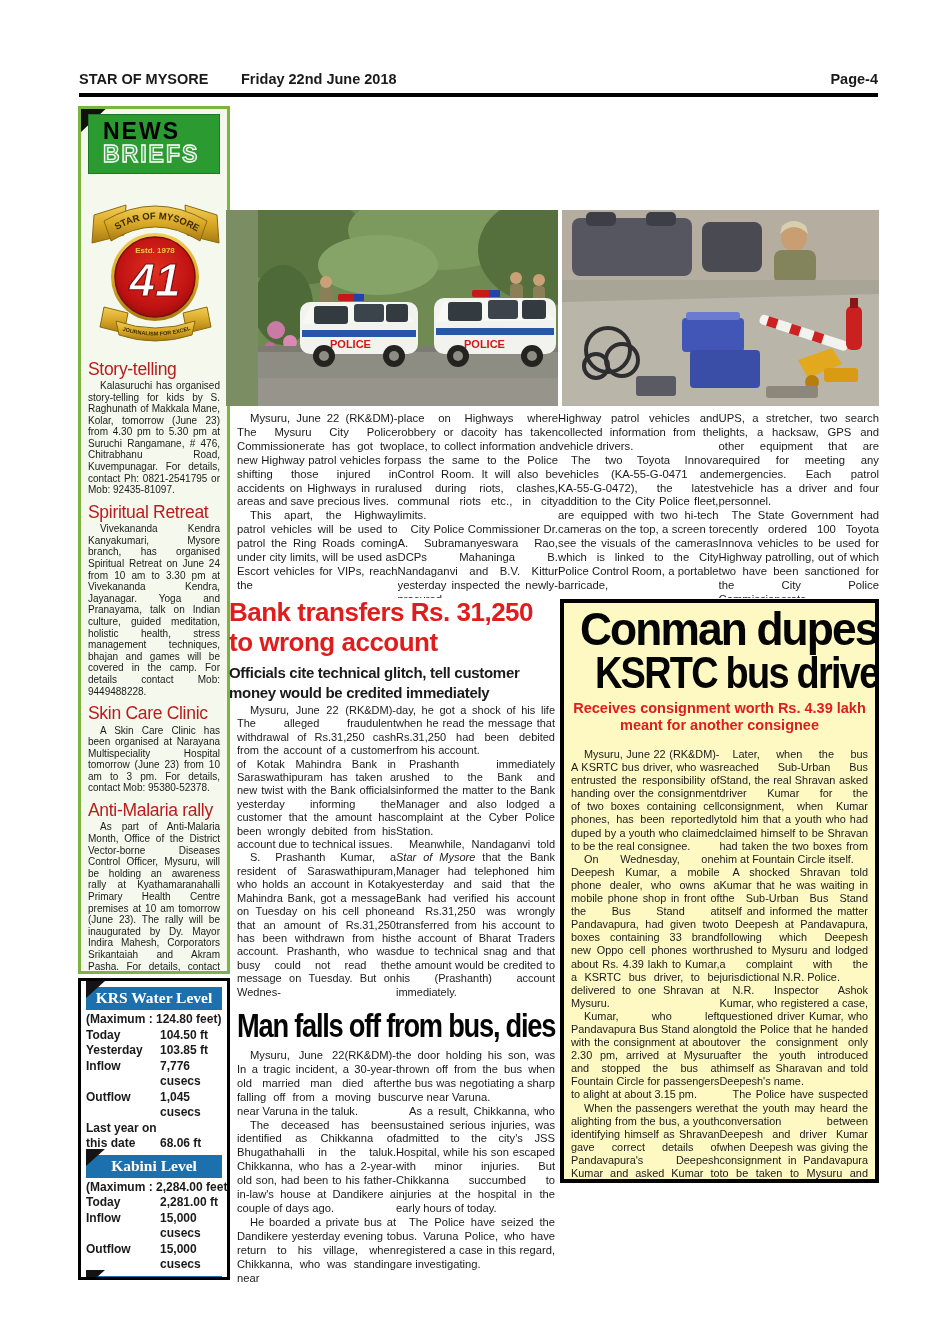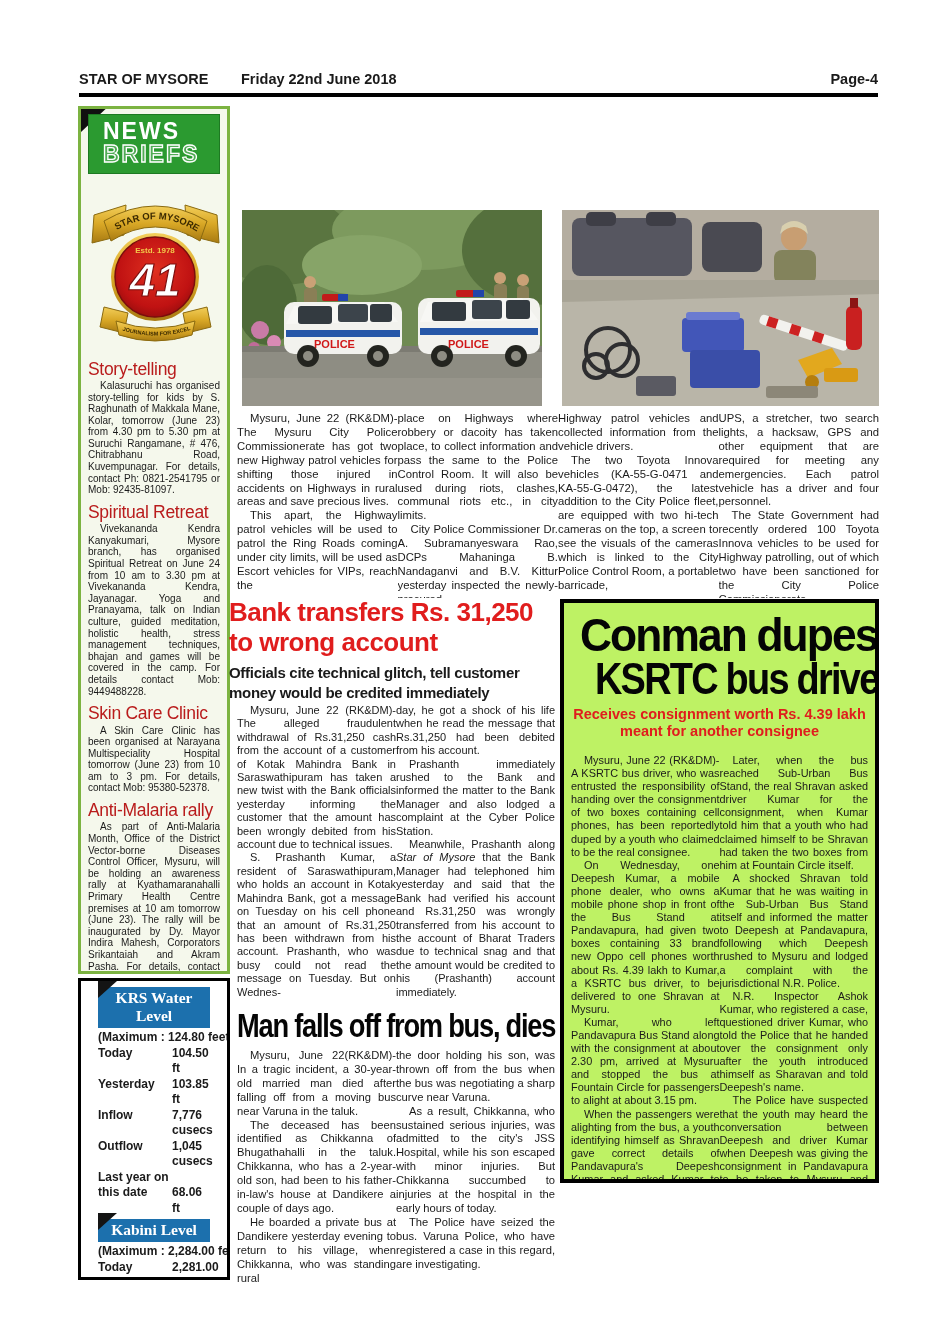--- a/index.html
+++ b/index.html
@@ -14,48 +14,48 @@
   .masthead .mdate{position:absolute;left:162px;top:0;}
   .masthead .pageno{position:absolute;right:0;top:0;}
   .mastrule{position:absolute;left:79px;top:93px;width:799px;height:4px;background:#000;}
 
   
   .sidebar{position:absolute;left:78px;top:106px;width:152px;height:868px;border:3px solid #7cb341;
            background:#f5f8ec;box-sizing:border-box;padding:5px 7px 4px;overflow:hidden;}
   .sidebar::before{content:"";position:absolute;left:-1px;top:-6px;width:0;height:0;
            border-top:30px solid #101010;border-right:32px solid transparent;}
   .nb-badge{position:relative;background:#2b9a30;border:1px solid #1d7a22;padding:5px 8px 7px 14px;margin-bottom:7px;}
-  .nb-l1{font-size:23px;font-weight:900;color:#ffffff;letter-spacing:2px;line-height:1;}
+  .nb-l1{font-size:23px;font-weight:900;color:#000000;letter-spacing:2px;line-height:1;}
   .nb-l2{font-size:23px;font-weight:700;letter-spacing:2px;line-height:0.98;
          color:rgba(255,255,255,0.18);-webkit-text-stroke:1.3px #ffffff;}
   .logo-wrap{text-align:center;margin:2px 0 4px;}
   .nb-sec h3{margin:7px 0 2px;font-size:17.5px;font-weight:400;color:#b91c1c;line-height:1.05;letter-spacing:-0.3px;}
   .nb-sec p{margin:0;font-size:10px;line-height:11.6px;text-align:justify;text-indent:12px;}
 
   
   .waterbox{position:absolute;left:78px;top:978px;width:152px;height:302px;border:3px solid #000;
-            background:#fff;box-sizing:border-box;padding:3px 17px;overflow:hidden;}
+            background:#fff;box-sizing:border-box;padding:3px 5px;overflow:hidden;}
   .wl-head{position:relative;background:#1c70ad;color:#fff;text-align:center;
            font-family:"Liberation Serif","DejaVu Serif",serif;font-weight:700;font-size:15.5px;
            padding:2px 0 3px;margin:3px 0 2px;}
   .wl-head::before{content:"";position:absolute;left:0px;top:-6px;width:0;height:0;
            border-top:17px solid #141414;border-right:19px solid transparent;}
   .wl-max{font-weight:700;font-size:12px;line-height:15.5px;white-space:nowrap;}
   .wl-row{display:flex;font-weight:700;font-size:12px;line-height:15.5px;}
   .wl-row .lbl{width:74px;flex:none;}
   .wl-row .val{flex:1;}
 
   
   .main-head{position:absolute;left:237px;top:100px;width:641px;font-weight:800;color:#050505;}
   .main-head .hl{height:52px;line-height:50px;white-space:nowrap;}
   .main-head .hl span{display:inline-block;font-size:54px;letter-spacing:-2.5px;}
 
   
   .photo{position:absolute;top:210px;height:196px;overflow:hidden;background:#7b8d63;}
-  .photo.left{left:242px;width:300px;}
+  .photo.left{left:226px;width:300px;padding-left:32px;}
   .photo.right{left:562px;width:317px;}
 
   
   .cols{display:flex;text-align:justify;}
   .cols .col{flex:1;overflow:hidden;}
   .cols p{margin:0;text-indent:13px;}
   .cols p.cont{text-indent:0;}
   .main-cols{position:absolute;left:237px;top:412px;width:642px;height:186px;font-size:11.3px;line-height:13.9px;}
   .bank-cols{position:absolute;left:237px;top:704px;width:318px;height:338px;font-size:11px;line-height:13.4px;}
   .bus-cols{position:absolute;left:237px;top:1049px;width:318px;height:254px;font-size:11.2px;line-height:13.9px;}
@@ -67,21 +67,21 @@
   .bank-head .s{font-weight:700;font-size:15px;line-height:18px;white-space:nowrap;margin-top:2px;}
   .bank-head .s span{display:inline-block;letter-spacing:-0.3px;}
   .bank-head .s.first{margin-top:7px;}
 
   
   .bus-head{position:absolute;left:237px;top:1008px;width:318px;height:38px;line-height:36px;white-space:nowrap;}
   .bus-head span{display:inline-block;font-size:33px;font-weight:800;letter-spacing:-1.5px;color:#050505;}
 
   
   .conman{position:absolute;left:560px;top:599px;width:319px;height:584px;border:4px solid #000;
-          box-sizing:border-box;background:#bef264;padding:8px 7px;overflow:hidden;}
+          box-sizing:border-box;background:#fef9c3;padding:2px 7px;overflow:hidden;}
   .conman .h{text-align:center;white-space:nowrap;font-weight:800;color:#050505;}
   .conman .h1{height:48px;line-height:47px;}
   .conman .h1 span{display:inline-block;font-size:47px;letter-spacing:-2px;}
   .conman .h2{height:44px;line-height:40px;}
   .conman .h2 span{display:inline-block;font-size:44px;letter-spacing:-2px;}
   .conman .sub{color:#e01d1d;font-weight:700;font-size:14.5px;line-height:17px;text-align:center;white-space:nowrap;margin-top:3px;}
   .conman .sub span{display:inline-block;}
   .conman-cols{margin-top:14px;height:552px;font-size:10.9px;line-height:13.1px;}
   .cap-italic{font-style:italic;}
 </style>
@@ -344,32 +344,32 @@
     <div class="s"><span class="fit">money would be credited immediately</span></div>
   </div>
   <div class="cols bank-cols">
     <div class="col">
       <p>Mysuru, June 22 (RK&amp;DM)- The alleged fraudulent withdrawal of Rs.31,250 cash from the account of a customer of Kotak Mahindra Bank in Saraswathipuram has taken a new twist with the Bank officials yesterday informing the customer that the amount has been wrongly debited from his account due to technical issues.</p>
       <p>S. Prashanth Kumar, a resident of Saraswathipuram, who holds an account in Kotak Mahindra Bank, got a message on Tuesday on his cell phone that an amount of Rs.31,250 has been withdrawn from his account. Prashanth, who was busy could not read the message on Tuesday. But on Wednes-</p>
     </div>
     <div class="col">
       <p class="cont">day, he got a shock of his life when he read the message that Rs.31,250 had been debited from his account.</p>
       <p>Prashanth immediately rushed to the Bank and informed the matter to the Bank Manager and also lodged a complaint at the Cyber Police Station.</p>
-      <p><span>Meanwhile, Prashanth along </span><span class="cap-italic">Star of Mysore</span><span> that the Bank Manager had telephoned him yesterday and said that the Bank had verified his account and Rs.31,250 was wrongly transferred from his account to the account of Bharat Traders due to technical snag and that the amount would be credited to his (Prashanth) account immediately.</span></p>
+      <p><span>Meanwhile, Nandaganvi told </span><span class="cap-italic">Star of Mysore</span><span> that the Bank Manager had telephoned him yesterday and said that the Bank had verified his account and Rs.31,250 was wrongly transferred from his account to the account of Bharat Traders due to technical snag and that the amount would be credited to his (Prashanth) account immediately.</span></p>
     </div>
   </div>
 
   <div class="bus-head">
     <span class="fitx" style="transform: scaleX(0.826); transform-origin: left center;">Man falls off from bus, dies</span>
   </div>
   <div class="cols bus-cols">
     <div class="col">
       <p>Mysuru, June 22(RK&amp;DM)- In a tragic incident, a 30-year-old married man died after falling off from a moving bus near Varuna in the taluk.</p>
       <p>The deceased has been identified as Chikkanna of Bhugathahalli in the taluk. Chikkanna, who has a 2-year-old son, had been to his father-in-law's house at Dandikere a couple of days ago.</p>
-      <p>He boarded a private bus at Dandikere yesterday evening to return to his village, when Chikkanna, who was standing rural</p>
+      <p>He boarded a private bus at Dandikere yesterday evening to return to his village, when Chikkanna, who was standing near</p>
     </div>
     <div class="col">
       <p class="cont">the door holding his son, was thrown off from the bus when the bus was negotiating a sharp curve near Varuna.</p>
       <p>As a result, Chikkanna, who sustained serious injuries, was admitted to the city's JSS Hospital, while his son escaped with minor injuries. But Chikkanna succumbed to injuries at the hospital in the early hours of today.</p>
       <p>The Police have seized the bus. Varuna Police, who have registered a case in this regard, are investigating.</p>
     </div>
   </div>
 
   <div class="conman">
     <div class="h h1"><span class="fitx" style="transform: scaleX(0.943); transform-origin: center center;">Conman dupes</span></div>

